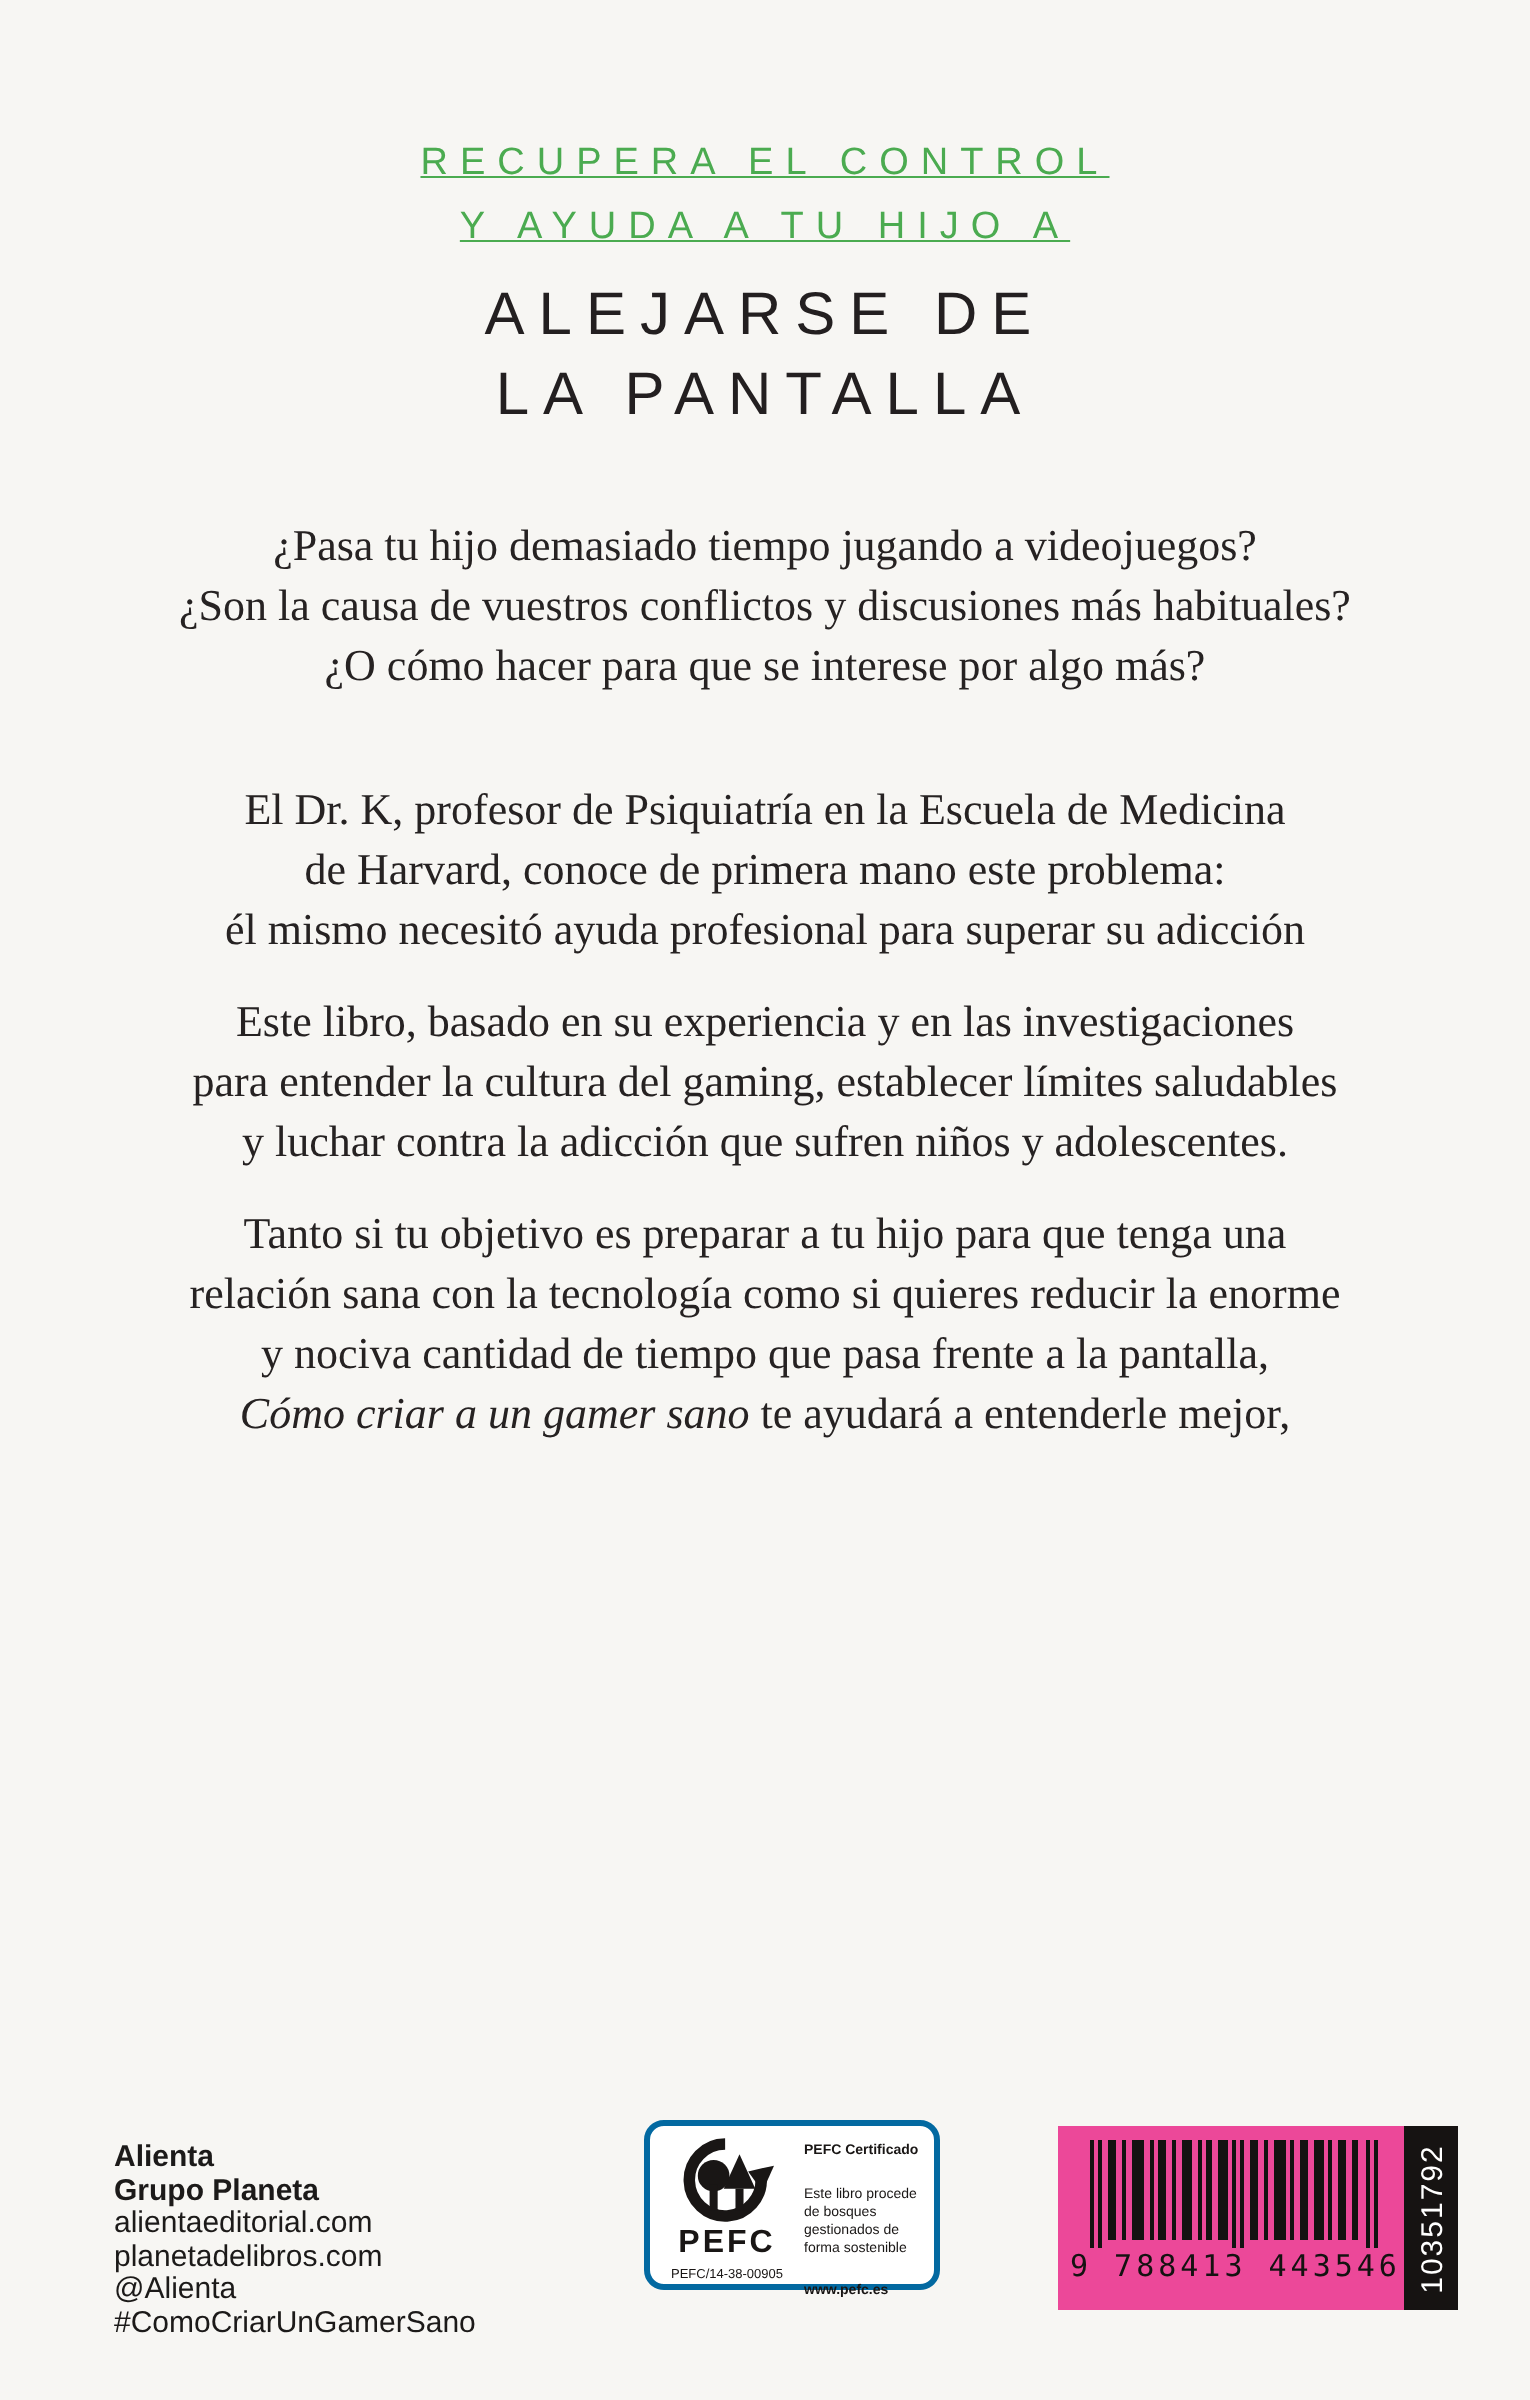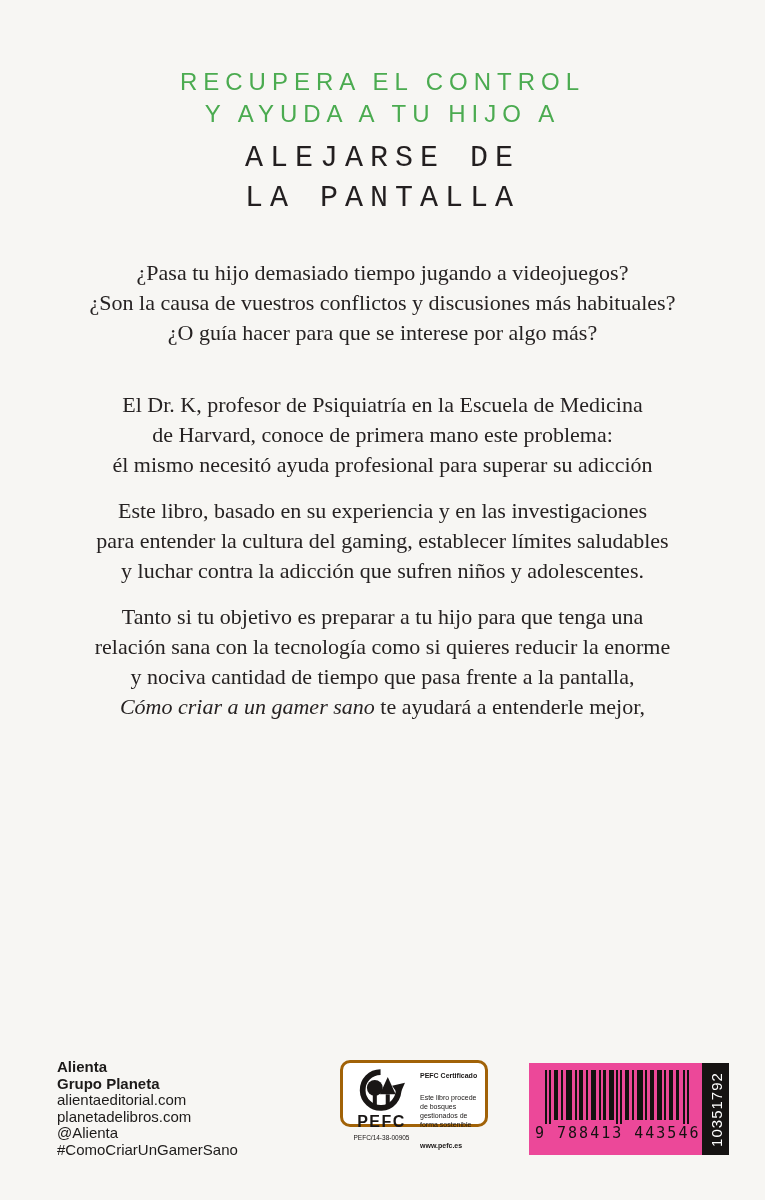--- a/index.html
+++ b/index.html
@@ -15,26 +15,27 @@
 
   
   .headline {
     padding-top: 66px;
     text-align: center;
     font-family: "Liberation Sans", sans-serif;
   }
   .headline .green-line {
     display: block;
     color: #4bab50;
-    font-size: 24px;
+    font-size: 19px;
     line-height: 32px;
     letter-spacing: 6px;
     font-weight: 400;
-  }
-  .headline .dark-block { margin-top: 8px; font-family: Liberation Mono, monospace; }
+    text-decoration: underline;
+  }
+  .headline .dark-block { margin-top: 8px; }
   .headline .dark-line {
     display: block;
     color: #231f20;
     font-size: 30px;
     line-height: 40px;
     letter-spacing: 7px;
     font-weight: 400;
   }
 
   
@@ -48,34 +49,34 @@
   }
   .copy p { margin: 0 0 16px 0; }
   .copy p.questions { margin-bottom: 42px; margin-top: 28px; }
   .copy .line { display: block; }
   .copy em { font-style: italic; }
 
   
   .footer { position: absolute; left: 0; top: 1055px; width: 765px; height: 120px; }
 
   .publisher {
-    position: absolute; left: 57px; top: 4px;
+    position: absolute; left: 57px; top: 16px;
     font-family: "Liberation Sans", sans-serif;
     font-size: 15px; line-height: 16.5px;
     color: #1c1a19;
   }
   .publisher .bold { font-weight: 700; }
   .publisher div { white-space: nowrap; }
 
   
   .pefc-box {
-    position: absolute; left: 340px; top: 5px;
-    width: 148px; height: 67px;
+    position: absolute; left: 322px; top: 5px;
+    width: 148px; height: 85px;
     background: #ffffff;
-    border: 3px solid #a16207;
+    border: 3px solid #0369a1;
     border-radius: 10px;
     box-sizing: border-box;
     display: flex;
     padding: 5px 5px 5px 7px;
   }
   .pefc-left {
     width: 64px;
     display: flex; flex-direction: column; align-items: center;
   }
   .pefc-left svg { display: block; }
@@ -139,21 +140,21 @@
     <div class="dark-block">
       <span class="dark-line">ALEJARSE DE</span>
       <span class="dark-line">LA PANTALLA</span>
     </div>
   </div>
 
   <div class="copy">
     <p class="questions">
       <span class="line">¿Pasa tu hijo demasiado tiempo jugando a videojuegos?</span>
       <span class="line">¿Son la causa de vuestros conflictos y discusiones más habituales?</span>
-      <span class="line">¿O guía hacer para que se interese por algo más?</span>
+      <span class="line">¿O cómo hacer para que se interese por algo más?</span>
     </p>
     <p>
       <span class="line">El Dr. K, profesor de Psiquiatría en la Escuela de Medicina</span>
       <span class="line">de Harvard, conoce de primera mano este problema:</span>
       <span class="line">él mismo necesitó ayuda profesional para superar su adicción</span>
     </p>
     <p>
       <span class="line">Este libro, basado en su experiencia y en las investigaciones</span>
       <span class="line">para entender la cultura del gaming, establecer límites saludables</span>
       <span class="line">y luchar contra la adicción que sufren niños y adolescentes.</span>

